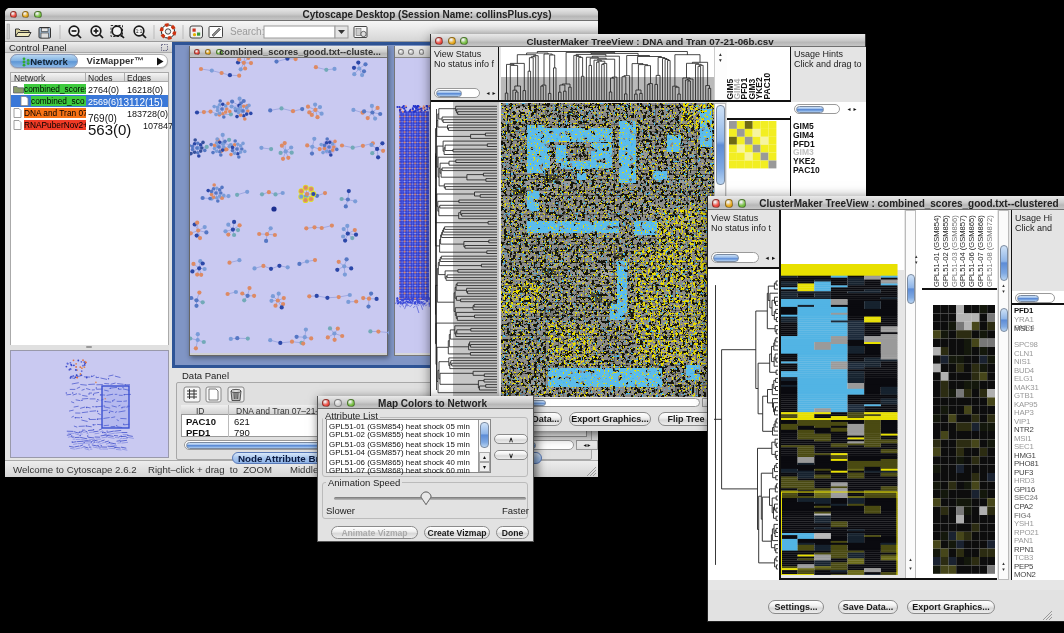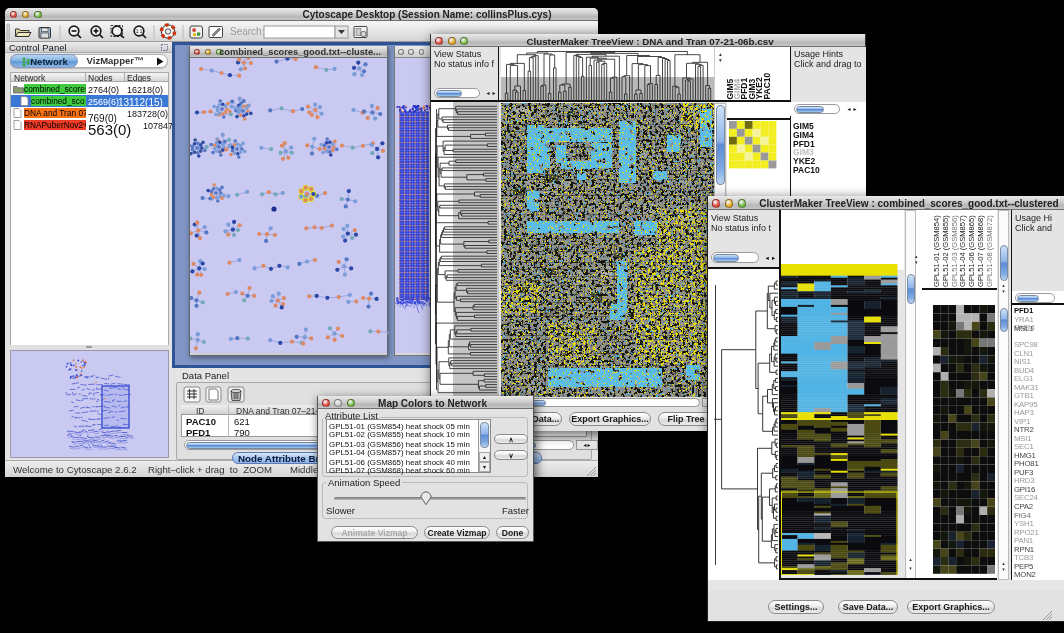--- a/index.html
+++ b/index.html
@@ -2378,21 +2378,21 @@
 <div style="position:absolute;left:1014px;top:408.2px;font-size:7.8px;font-weight:normal;color:#999;letter-spacing:-0.2px">HAP3</div>
 <div style="position:absolute;left:1014px;top:416.8px;font-size:7.8px;font-weight:normal;color:#999;letter-spacing:-0.2px">VIP1</div>
 <div style="position:absolute;left:1014px;top:425.3px;font-size:7.8px;font-weight:normal;color:#444;letter-spacing:-0.2px">NTR2</div>
 <div style="position:absolute;left:1014px;top:433.8px;font-size:7.8px;font-weight:normal;color:#999;letter-spacing:-0.2px">MSI1</div>
 <div style="position:absolute;left:1014px;top:442.3px;font-size:7.8px;font-weight:normal;color:#999;letter-spacing:-0.2px">SEC1</div>
 <div style="position:absolute;left:1014px;top:450.8px;font-size:7.8px;font-weight:normal;color:#444;letter-spacing:-0.2px">HMG1</div>
 <div style="position:absolute;left:1014px;top:459.4px;font-size:7.8px;font-weight:normal;color:#444;letter-spacing:-0.2px">PHO81</div>
 <div style="position:absolute;left:1014px;top:467.9px;font-size:7.8px;font-weight:normal;color:#444;letter-spacing:-0.2px">PUF3</div>
 <div style="position:absolute;left:1014px;top:476.4px;font-size:7.8px;font-weight:normal;color:#999;letter-spacing:-0.2px">HRD3</div>
 <div style="position:absolute;left:1014px;top:484.9px;font-size:7.8px;font-weight:normal;color:#444;letter-spacing:-0.2px">GPI16</div>
-<div style="position:absolute;left:1014px;top:493.4px;font-size:7.8px;font-weight:normal;color:#999;letter-spacing:-0.2px">SEC24</div>
+<div style="position:absolute;left:1014px;top:493.4px;font-size:7.8px;font-weight:bold;color:#999;letter-spacing:-0.2px">SEC24</div>
 <div style="position:absolute;left:1014px;top:502.0px;font-size:7.8px;font-weight:normal;color:#444;letter-spacing:-0.2px">CPA2</div>
 <div style="position:absolute;left:1014px;top:510.5px;font-size:7.8px;font-weight:bold;color:#999;letter-spacing:-0.2px">FIG4</div>
 <div style="position:absolute;left:1014px;top:519.0px;font-size:7.8px;font-weight:normal;color:#999;letter-spacing:-0.2px">YSH1</div>
 <div style="position:absolute;left:1014px;top:527.5px;font-size:7.8px;font-weight:normal;color:#999;letter-spacing:-0.2px">RPO21</div>
 <div style="position:absolute;left:1014px;top:536.0px;font-size:7.8px;font-weight:normal;color:#999;letter-spacing:-0.2px">PAN1</div>
 <div style="position:absolute;left:1014px;top:544.6px;font-size:7.8px;font-weight:normal;color:#444;letter-spacing:-0.2px">RPN1</div>
 <div style="position:absolute;left:1014px;top:553.1px;font-size:7.8px;font-weight:normal;color:#999;letter-spacing:-0.2px">TCB3</div>
 <div style="position:absolute;left:1014px;top:561.6px;font-size:7.8px;font-weight:normal;color:#444;letter-spacing:-0.2px">PEP5</div>
 <div style="position:absolute;left:1014px;top:570.1px;font-size:7.8px;font-weight:normal;color:#444;letter-spacing:-0.2px">MON2</div>
 <div style="position:absolute;left:781px;top:578px;width:216px;height:2px;background:#111"></div>

